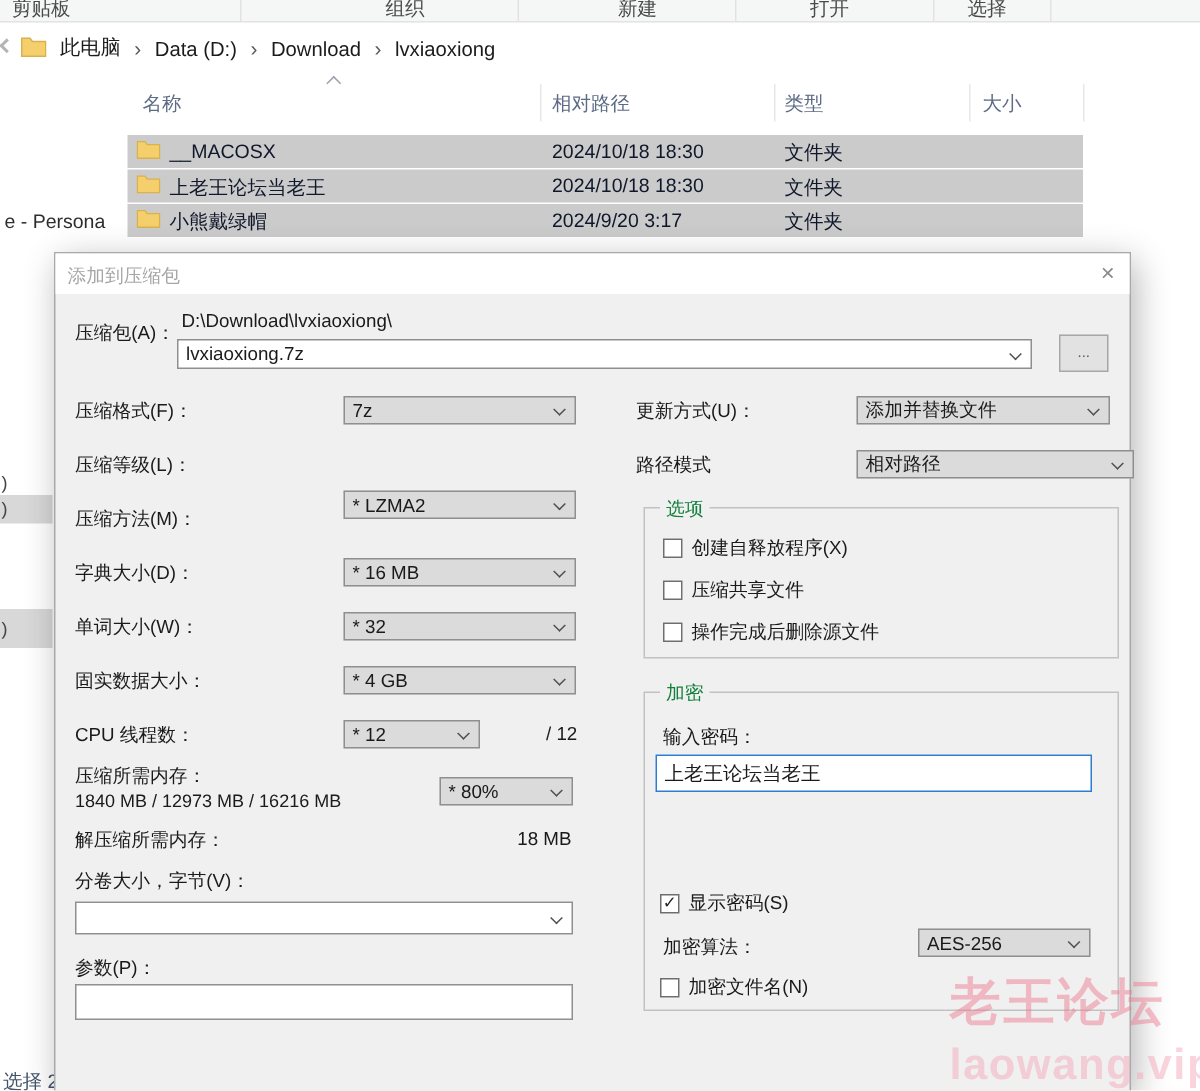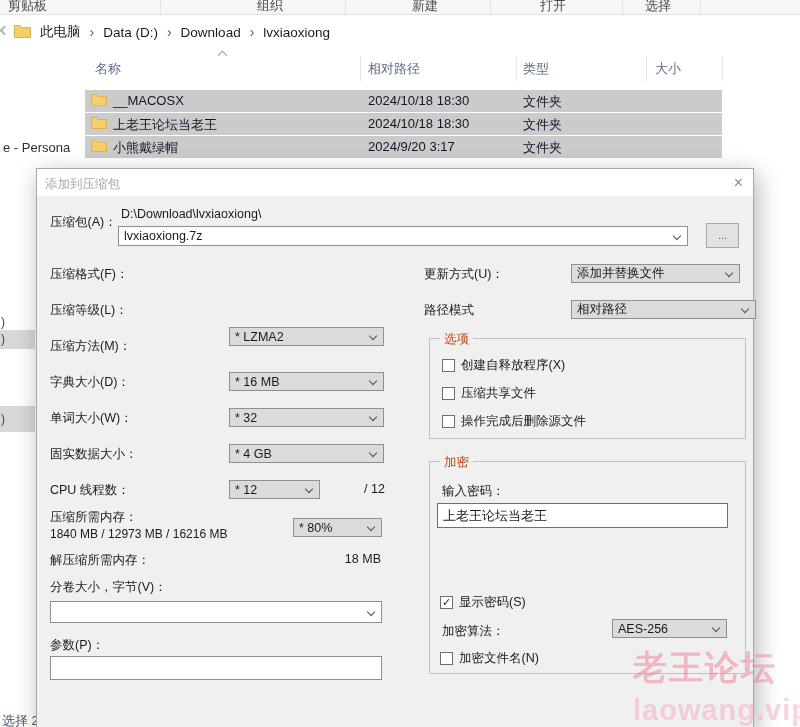--- a/index.html
+++ b/index.html
@@ -51,21 +51,21 @@
     display:flex; align-items:center; padding:0 18px 0 5px; font-size:12.5px; overflow:hidden; }
   .combo.white { background:#fff; }
   .chev { position:absolute; right:7px; top:5px; width:6px; height:6px;
     border-right:1.5px solid #4f4f4f; border-bottom:1.5px solid #4f4f4f; transform:rotate(45deg); }
   .btn { position:absolute; background:#e2e2e2; border:1px solid #a7a7a7; display:flex;
     align-items:center; justify-content:center; font-size:10px; color:#555; }
   .txtin { position:absolute; background:#fff; border:1px solid #8f8f8f; font-size:13px;
     padding:0 5px; font-family:"Liberation Sans", sans-serif; color:#1a1a1a; outline:none; }
   .groupbox { position:absolute; border:1px solid #c2c2c2; }
   .glegend { position:absolute; left:10px; top:-8px; background:#f0f0f0; padding:0 4px;
-    font-size:12.5px; color:#c2410c; }
+    font-size:12.5px; color:#15803d; }
   .ckrow { position:absolute; display:flex; align-items:center; gap:6px; }
   .ckbox { width:13px; height:13px; background:#fff; border:1px solid #6e6e6e; display:flex;
     align-items:center; justify-content:center; font-size:11px; line-height:11px; color:#222; }
   .cklbl { font-size:12.5px; white-space:nowrap; }
   
   .watermark { position:absolute; left:633px; top:645px; z-index:50; text-align:left;
     pointer-events:none; }
   .wm1 { font-size:34px; font-weight:bold; letter-spacing:2px; color:rgba(236,122,142,.48); }
   .wm2 { font-size:29px; font-weight:bold; letter-spacing:1px; color:rgba(243,170,187,.50); margin-top:3px; }
 </style>
@@ -158,20 +158,24 @@
     <span class="lbl" style="left:84px;top:38px">D:\Download\lvxiaoxiong\</span>
     <div class="combo white" style="left:81px;top:57px;width:570px;height:20px">
       <span>lvxiaoxiong.7z</span>
       <span class="chev" style="top:6px"></span>
     </div>
     <div class="btn" style="left:669px;top:54px;width:33px;height:25px">
       <span>...</span>
     </div>
 
     <span class="lbl" style="left:13px;top:97px">压缩格式(F)：</span>
+    <div class="combo" style="left:192px;top:95px;width:155px">
+      <span>7z</span>
+      <span class="chev"></span>
+    </div>
     <span class="lbl" style="left:13px;top:133px">压缩等级(L)：</span>
     <span class="lbl" style="left:13px;top:169px">压缩方法(M)：</span>
     <div class="combo" style="left:192px;top:158px;width:155px">
       <span>* LZMA2</span>
       <span class="chev"></span>
     </div>
     <span class="lbl" style="left:13px;top:205px">字典大小(D)：</span>
     <div class="combo" style="left:192px;top:203px;width:155px">
       <span>* 16 MB</span>
       <span class="chev"></span>

